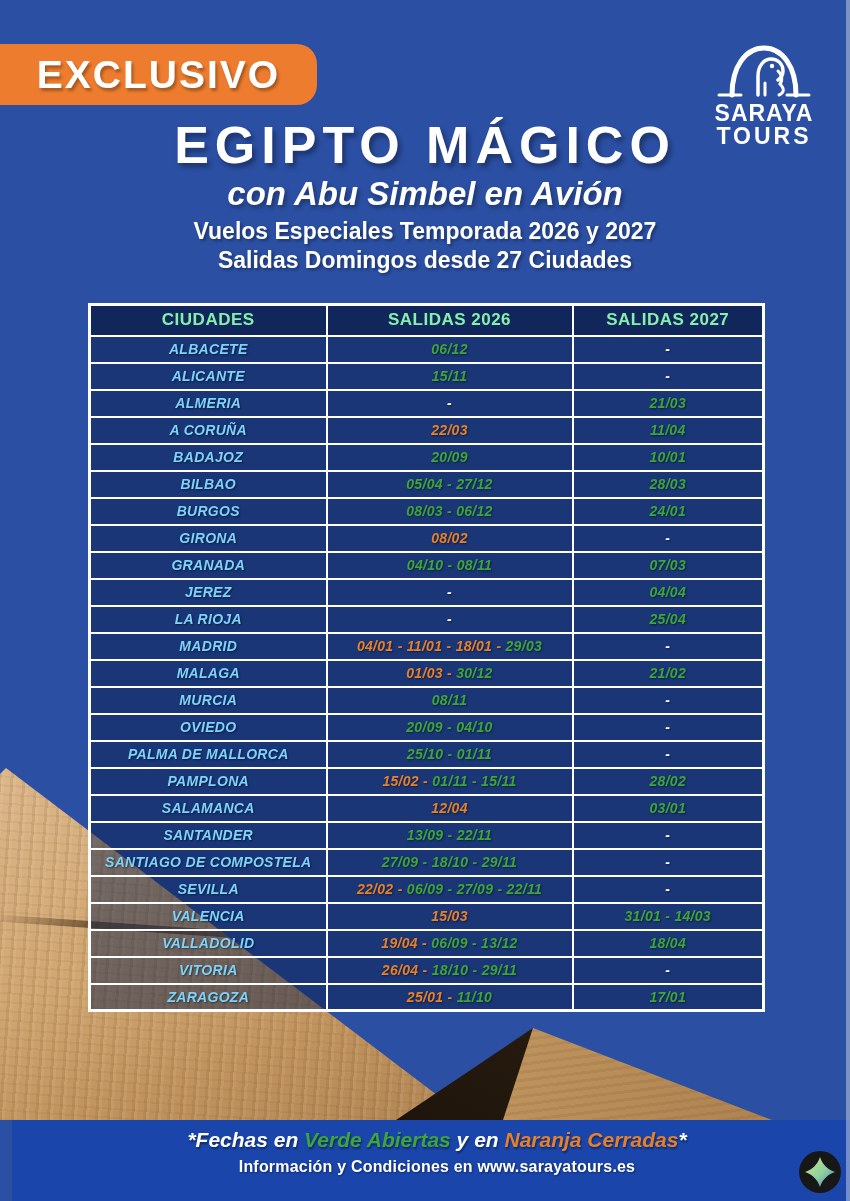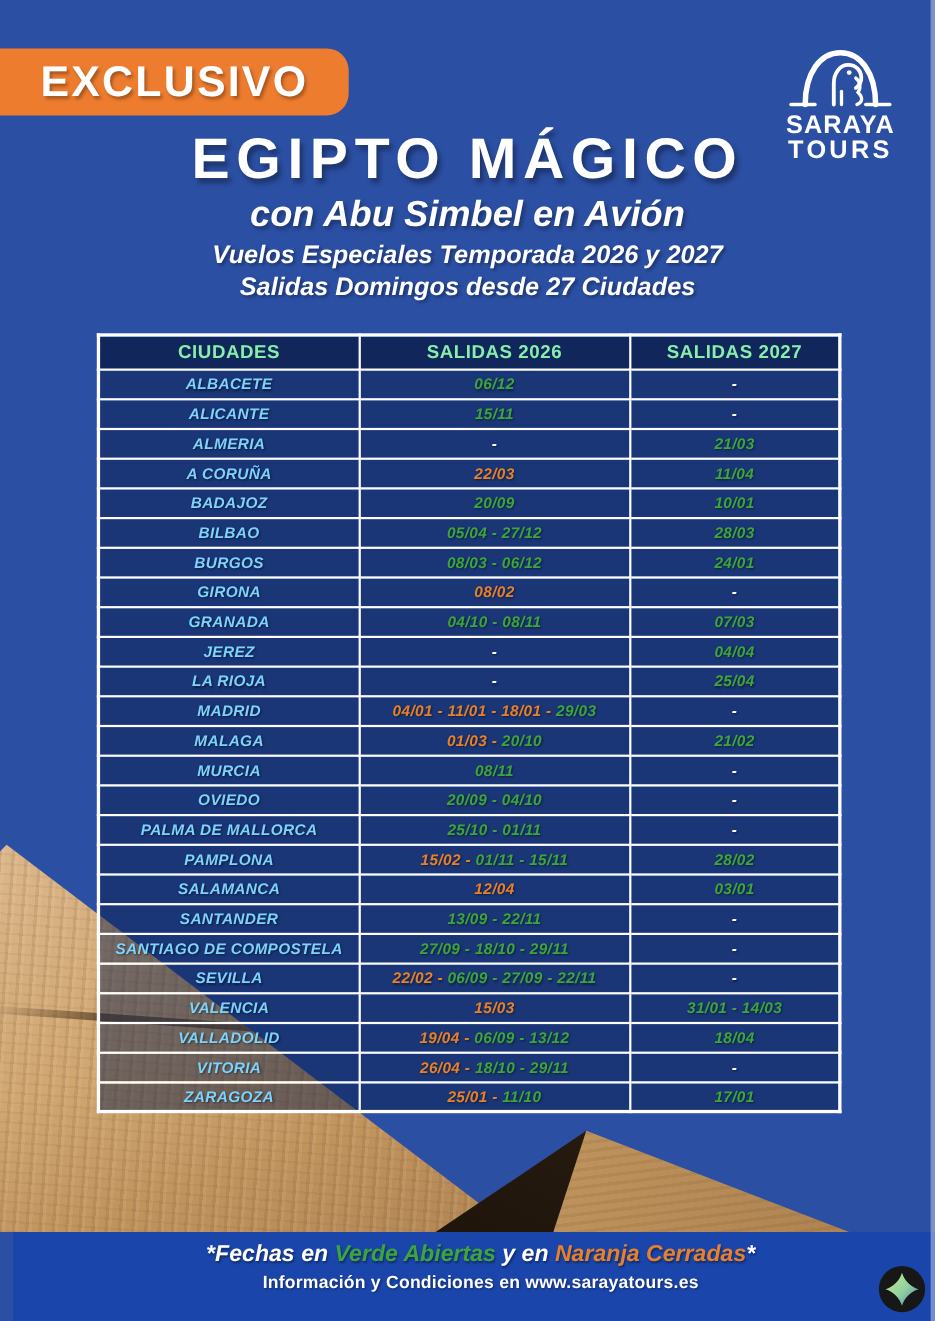--- a/index.html
+++ b/index.html
@@ -61,21 +61,21 @@
   .hero{position:absolute;left:0;top:118px;width:850px;text-align:center;color:#fff;}
   .hero-title{
     font-size:52px;font-weight:bold;letter-spacing:6px;line-height:1.05;
     text-shadow:3px 4px 5px rgba(0,0,0,.35);
   }
   .hero-sub{
     font-size:33px;font-weight:bold;font-style:italic;margin-top:2px;
     text-shadow:2px 3px 4px rgba(0,0,0,.35);
   }
   .hero-l3,.hero-l4{
-    font-size:23px;font-weight:bold;font-style:italic;margin-top:5px;
+    font-size:23px;font-weight:bold;margin-top:5px;
     text-shadow:2px 2px 3px rgba(0,0,0,.35);
   }
   .hero-l4{margin-top:2px;}
   
   table.salidas{
     position:absolute;left:88px;top:303px;width:674px;
     border-collapse:collapse;table-layout:fixed;
     border:3px solid #fff;
   }
   table.salidas th,table.salidas td{
@@ -224,21 +224,21 @@
           <td class="dates"><span class="white">-</span></td>
           <td class="dates"><span class="green">25/04</span></td>
         </tr>
         <tr>
           <td class="city">MADRID</td>
           <td class="dates"><span class="orange">04/01</span><span class="orange"> - </span><span class="orange">11/01</span><span class="orange"> - </span><span class="orange">18/01</span><span class="orange"> - </span><span class="green">29/03</span></td>
           <td class="dates"><span class="white">-</span></td>
         </tr>
         <tr>
           <td class="city">MALAGA</td>
-          <td class="dates"><span class="orange">01/03</span><span class="orange"> - </span><span class="green">20/10</span></td>
+          <td class="dates"><span class="orange">01/03</span><span class="orange"> - </span><span class="green">30/12</span></td>
           <td class="dates"><span class="green">21/02</span></td>
         </tr>
         <tr>
           <td class="city">MURCIA</td>
           <td class="dates"><span class="green">08/11</span></td>
           <td class="dates"><span class="white">-</span></td>
         </tr>
         <tr>
           <td class="city">OVIEDO</td>
           <td class="dates"><span class="green">20/09</span><span class="green"> - </span><span class="green">04/10</span></td>

